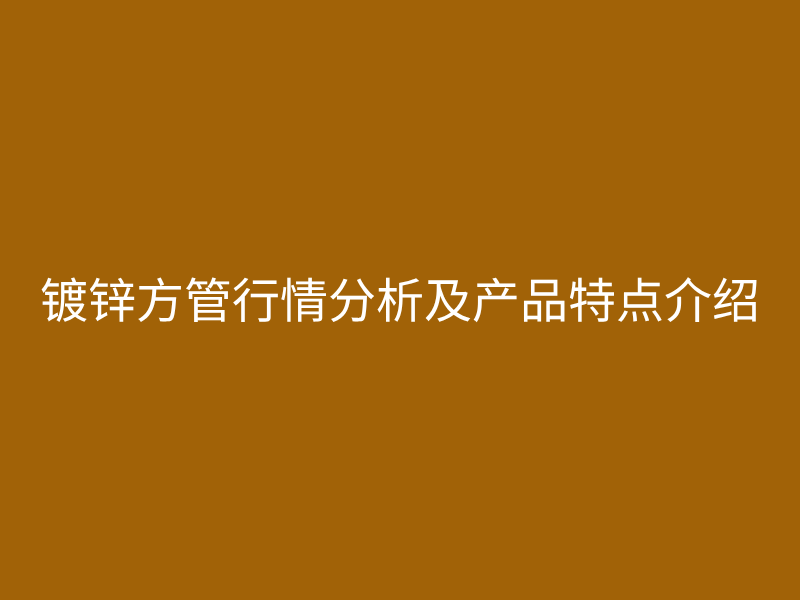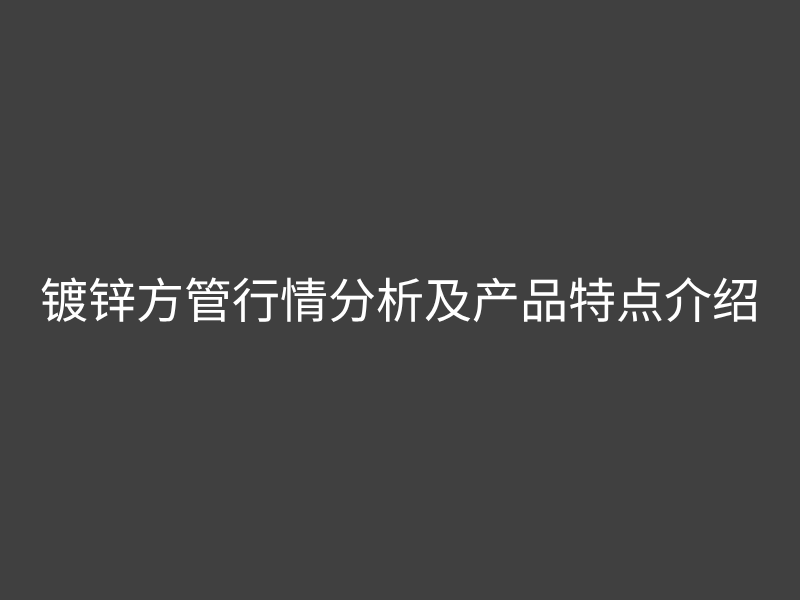--- a/index.html
+++ b/index.html
@@ -50,21 +50,21 @@
     white-space: nowrap;
     text-align: center;
     
     position: relative;
     top: 1px;
   }
 </style>
 </head>
 <body>
 
-<div class="banner" style="background-color: #404040;">
+<div class="banner" style="background-color: #a16207;">
 
   <div class="title-block">
 
     <h1 class="banner-title" style="color: rgb(255, 255, 255);">镀锌方管行情分析及产品特点介绍</h1>
 
   </div>
 
 </div>
 
 </body></html>

